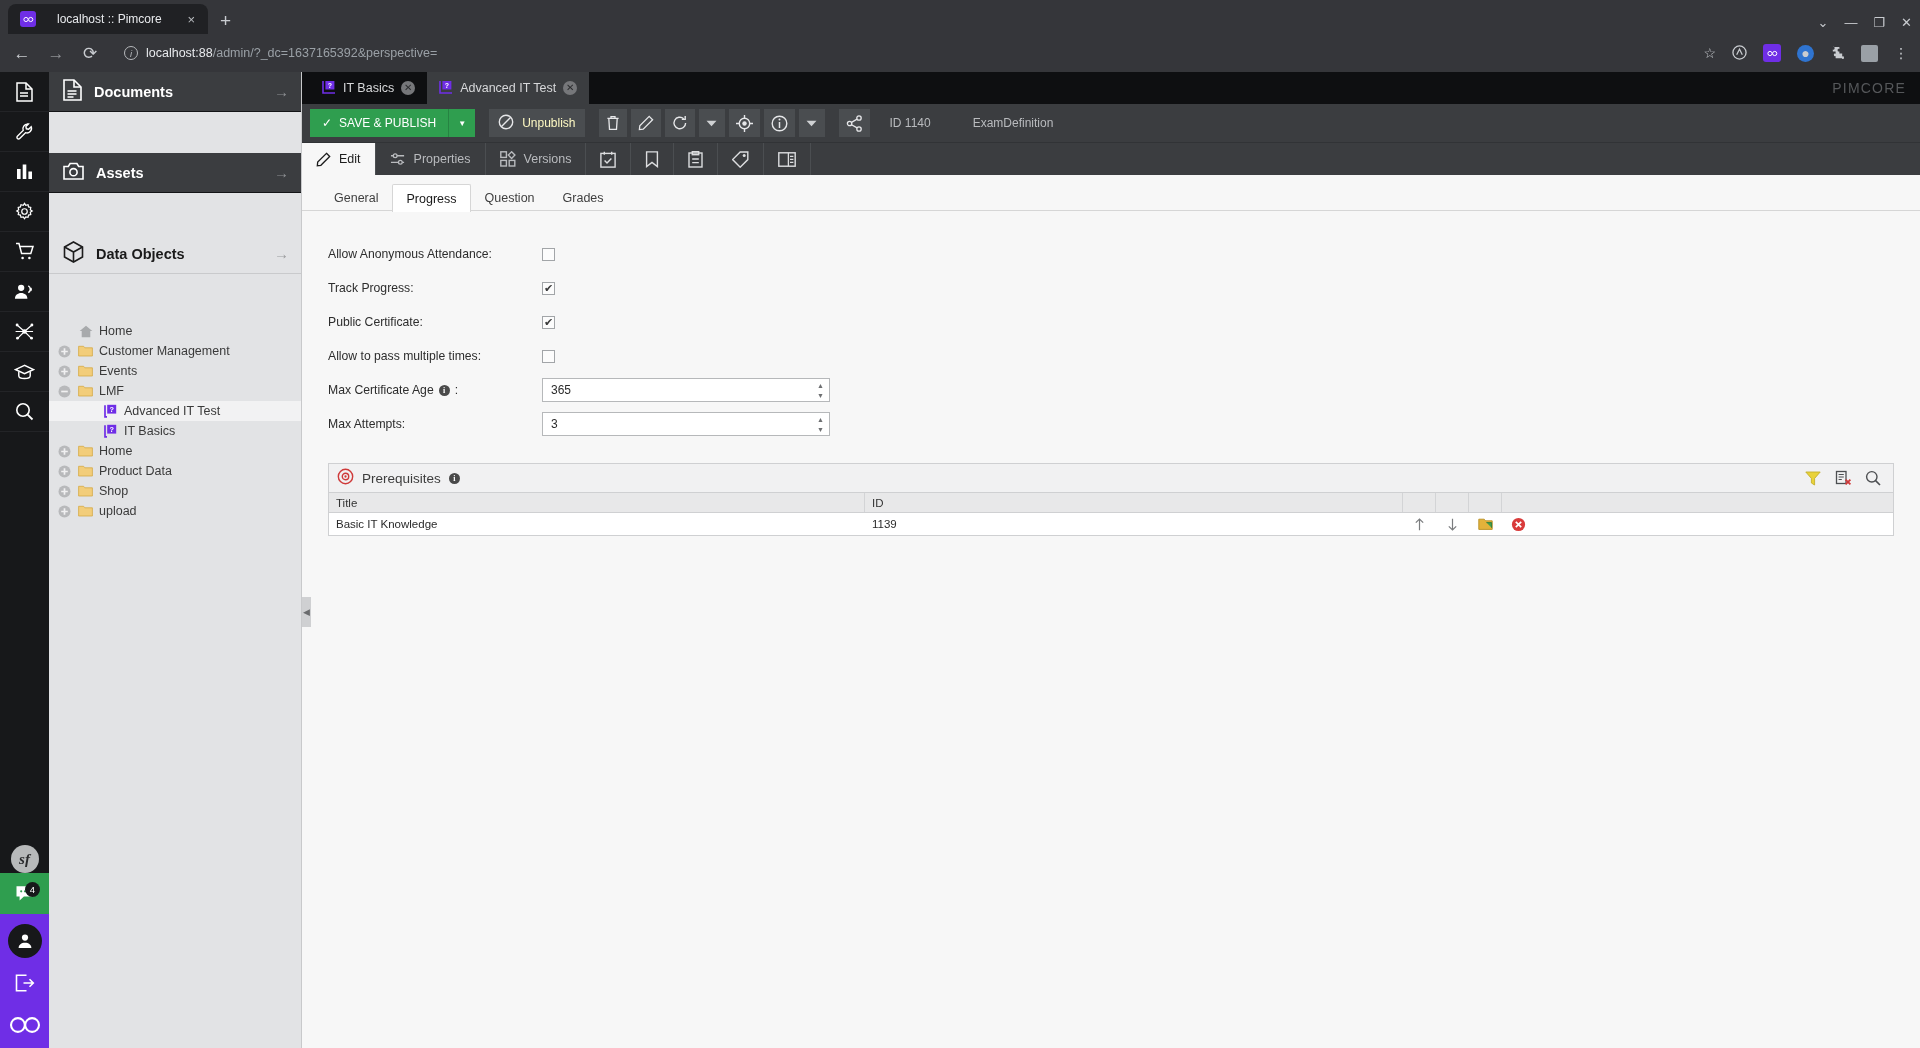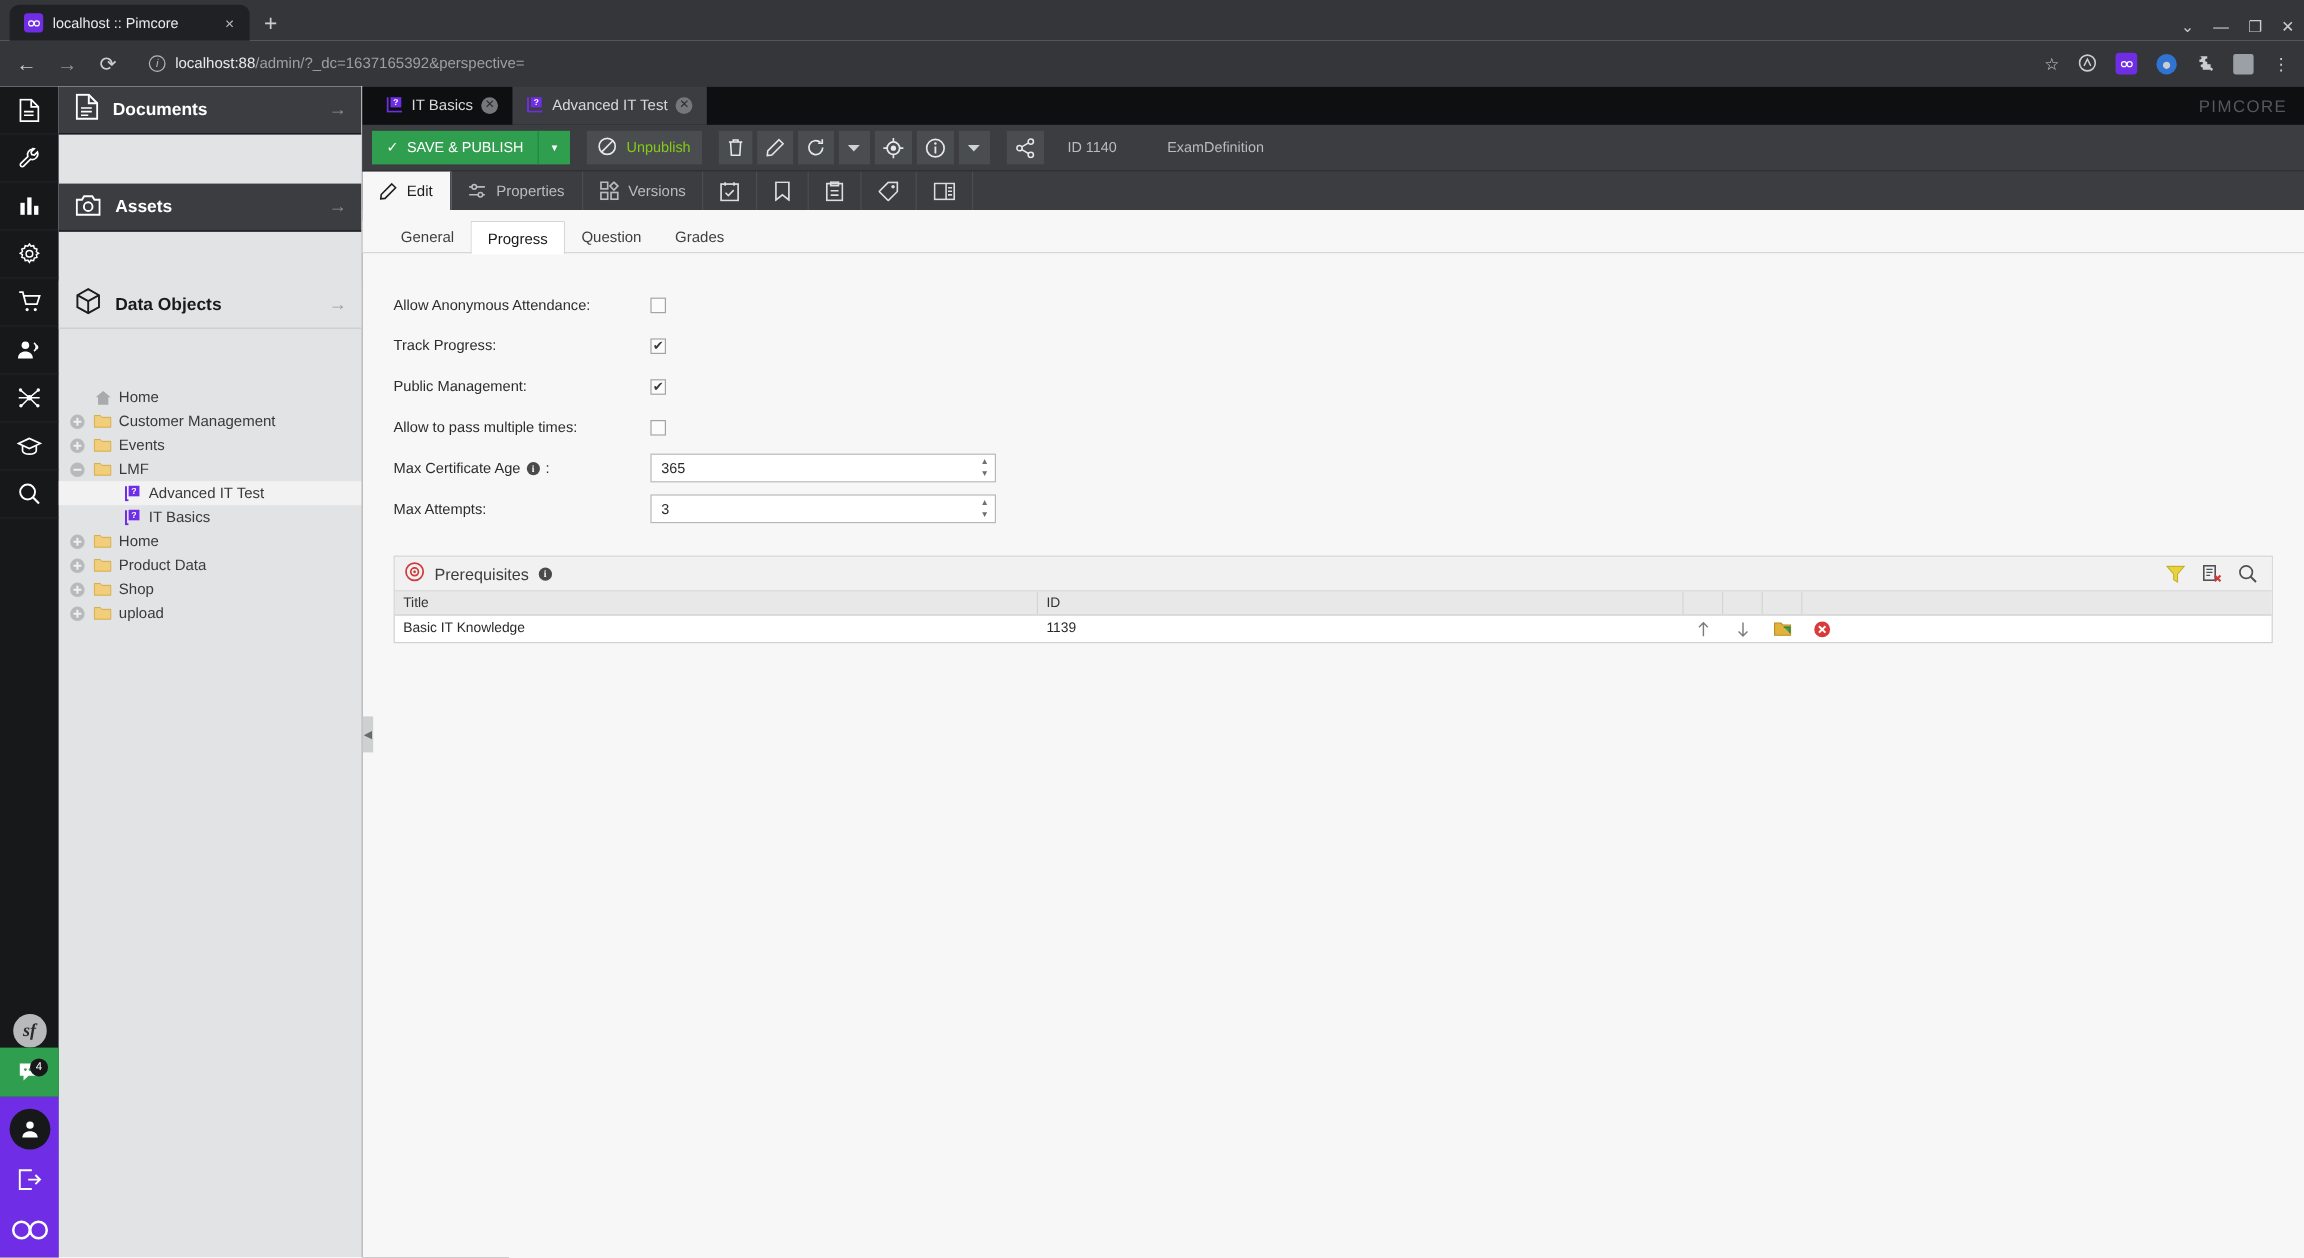--- a/index.html
+++ b/index.html
@@ -9,21 +9,21 @@
     background: #ffffff; overflow: hidden;
   }
 
   
   .browser { width: 1920px; height: 1048px; display: flex; flex-direction: column; }
   .tabstrip {
     height: 34px; background: #35363a; display: flex; align-items: flex-end;
     padding-left: 8px; position: relative;
   }
   .btab {
-    display: flex; align-items: center; gap: 8px;
+    display: flex; align-items: center; gap: 21px;
     height: 30px; background: #202124; border-radius: 8px 8px 0 0;
     padding: 0 10px 0 12px; min-width: 200px; position: relative;
   }
   .btab-favicon {
     width: 16px; height: 16px; background: #6f2ee6; border-radius: 3px;
     display: flex; align-items: center; justify-content: center;
     font-size: 10px; color: #fff; flex: 0 0 auto;
   }
   .btab-title { font-size: 12px; color: #e8eaed; flex: 1 1 auto; white-space: nowrap; }
   .btab-close { font-size: 13px; color: #b9bcc0; line-height: 1; padding: 2px 3px; cursor: pointer; }
@@ -160,21 +160,21 @@
     color: #fff; font-size: 12px; cursor: pointer;
   }
   .tb-save-main { display: flex; align-items: center; gap: 7px; padding: 0 12px; height: 100%; }
   .tb-save-split {
     border-left: 1px solid #268342; padding: 0 9px; height: 100%;
     display: flex; align-items: center; font-size: 8px;
   }
   .tb-btn {
     height: 28px; min-width: 30px; padding: 0 9px; background: #4a4d50;
     display: flex; align-items: center; justify-content: center; gap: 8px;
-    color: #84cc16; font-size: 12px; cursor: pointer;
+    color: #fef9c3; font-size: 12px; cursor: pointer;
   }
   .tb-btn.narrow { padding: 0 7px; min-width: 26px; }
   .tb-sep { width: 6px; }
   .tb-meta { display: flex; align-items: center; gap: 42px; margin-left: 16px; color: #b9bbbe; font-size: 12px; }
 
   .etabs {
     height: 33px; background: #3b3d40; display: flex; align-items: stretch;
     border-top: 1px solid #313336;
   }
   .etab {
@@ -770,21 +770,21 @@
               <div class="cb"></div>
             </div>
             <div class="frow">
               <div class="flabel">
                 <span>Track Progress:</span>
               </div>
               <div class="cb">✔</div>
             </div>
             <div class="frow">
               <div class="flabel">
-                <span>Public Management:</span>
+                <span>Public Certificate:</span>
               </div>
               <div class="cb">✔</div>
             </div>
             <div class="frow">
               <div class="flabel">
                 <span>Allow to pass multiple times:</span>
               </div>
               <div class="cb"></div>
             </div>
             <div class="frow">

